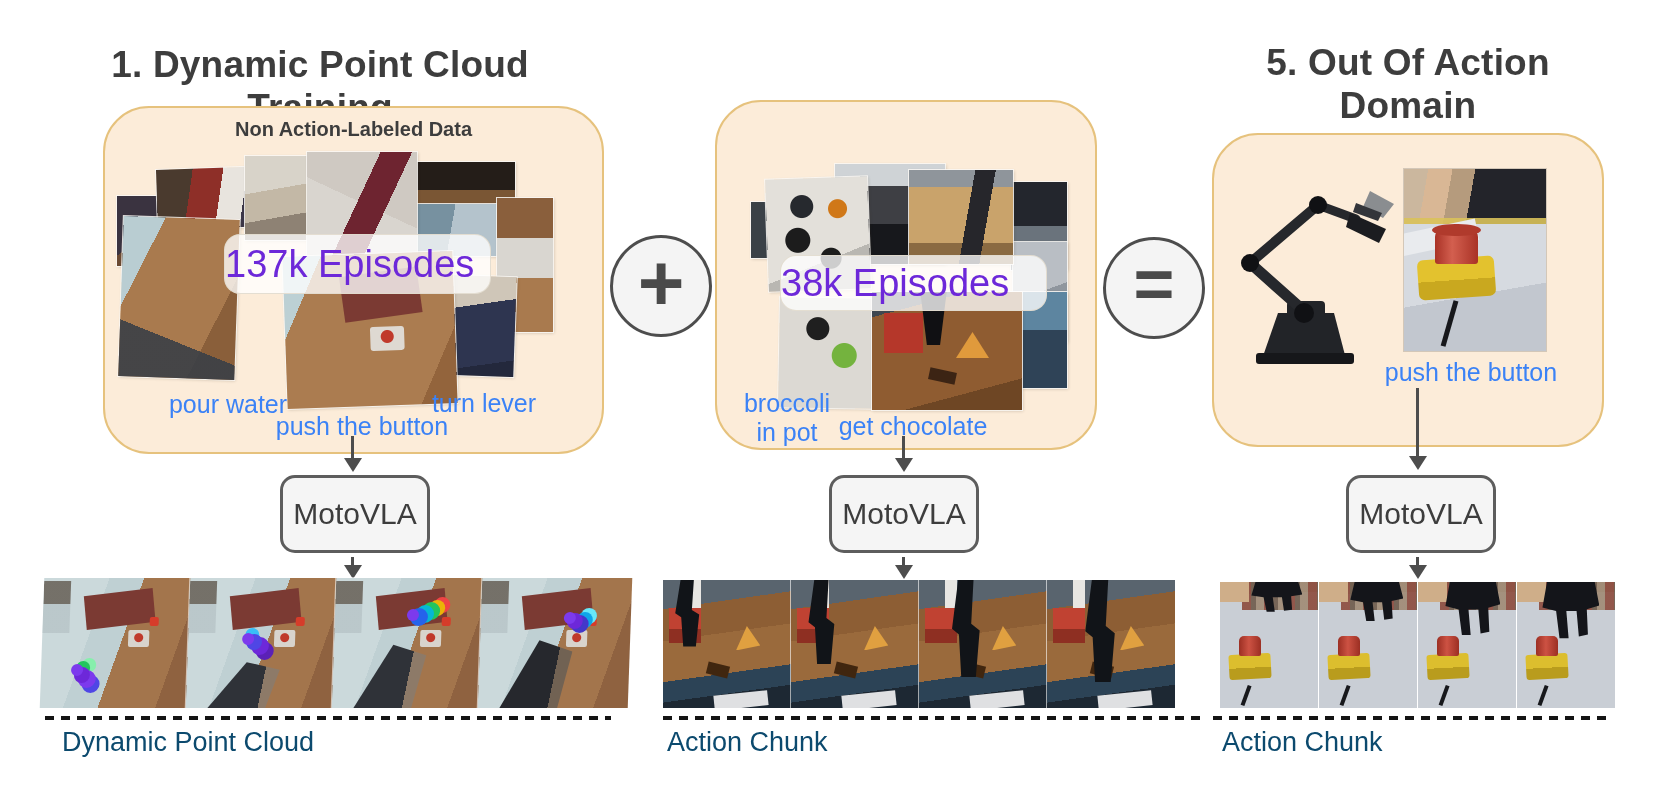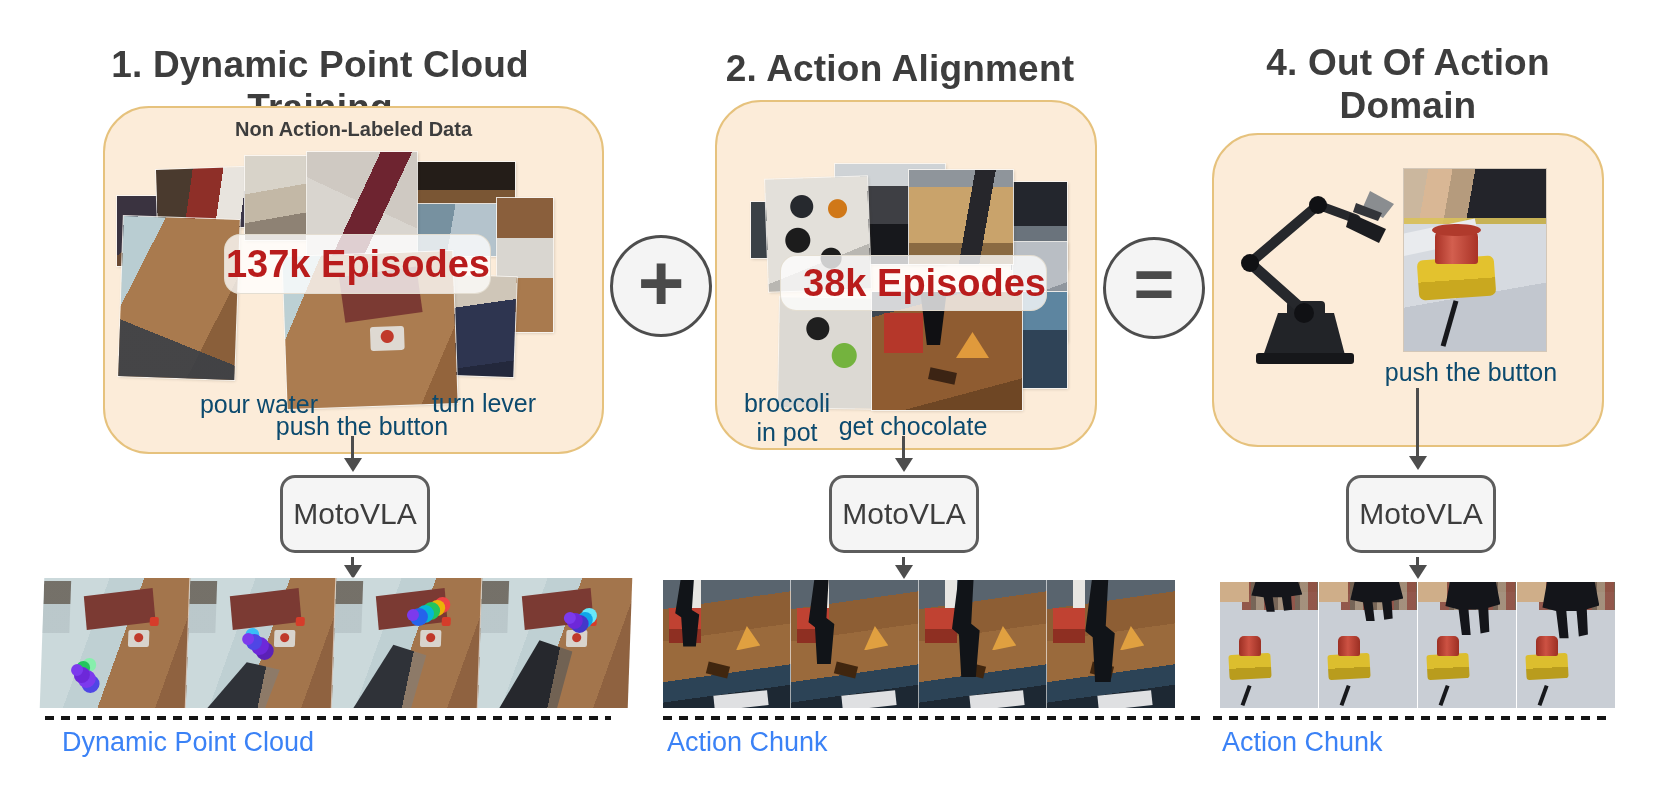--- a/index.html
+++ b/index.html
@@ -5,34 +5,34 @@
   html,body { margin:0; padding:0; background:#ffffff; }
   .fig { position:relative; width:1653px; height:798px; background:#fff;
          font-family:"Liberation Sans","DejaVu Sans",sans-serif; color:#3f3f3f; overflow:hidden; }
   .title { position:absolute; font-weight:bold; font-size:37px; line-height:1.16;
            color:#3d3d3d; text-align:center; letter-spacing:0.2px; }
   .databox { position:absolute; background:#fcecd9; border:2px solid #e6c27d; border-radius:46px; }
   .boxheader { position:absolute; left:0; width:100%; text-align:center; font-weight:bold;
                font-size:20px; color:#3d3d3d; }
   .ph { position:absolute; box-shadow:0 0 0 1px rgba(250,248,244,0.85), 1px 1px 3px rgba(60,50,30,0.25); }
   .pill { position:absolute; background:rgba(255,255,255,0.78); border:1px solid rgba(225,218,205,0.9);
-          border-radius:16px; text-align:right; font-weight:bold; color:#b91c1c; }
-  .caption { position:absolute; font-size:25px; color:#0c4a6e; text-align:center; line-height:1.15; }
+          border-radius:16px; text-align:left; font-weight:normal; color:#6d28d9; }
+  .caption { position:absolute; font-size:25px; color:#3b82f6; text-align:center; line-height:1.15; }
   .model { position:absolute; width:150px; height:78px; background:#f5f5f5; border:3px solid #5d5d5d;
            border-radius:15px; display:flex; align-items:center; justify-content:center;
            font-size:30px; color:#3d3d3d; box-sizing:border-box; }
   .opcircle { position:absolute; width:102px; height:102px; border-radius:50%; background:#f4f4f4;
               border:3px solid #4d4d4d; display:flex; align-items:center; justify-content:center;
               font-weight:bold; color:#4a4a4a; box-sizing:border-box; }
   .aline { position:absolute; width:3px; background:#4d4d4d; }
   .ahead { position:absolute; width:0; height:0; border-left:9px solid transparent;
            border-right:9px solid transparent; border-top:14px solid #4d4d4d; }
   .dash  { position:absolute; height:4px;
            background:repeating-linear-gradient(90deg,#141414 0 9px, transparent 9px 16px); }
-  .outlabel { position:absolute; font-size:27px; color:#3b82f6; }
+  .outlabel { position:absolute; font-size:27px; color:#0c4a6e; }
   .frame { position:absolute; overflow:hidden; box-shadow:0 0 0 1px rgba(255,255,255,0.6); }
   .frame > div { position:absolute; }
 
   
   .s1 { width:150px; height:130px; top:578px; transform:skewX(-2deg);
         background:linear-gradient(108deg,#cbd9db 0 34%,#bfd0d3 34% 52%,#a3754c 52% 82%,#8f6240 82%); }
   .s1obj   { left:0; top:2%; width:18%; height:40%;
              background:linear-gradient(180deg,#6b655c 0 45%,#b9c6c9 45%); opacity:0.9; }
   .s1board { left:28%; top:11%; width:46%; height:26%; background:#7b3a33; transform:rotate(-7deg); }
   .s1btn   { left:57%; top:40%; width:14%; height:13%; border-radius:2px;
@@ -94,23 +94,22 @@
               background:linear-gradient(90deg,#a93226,#d35f4f 40%,#a93226); }
   .bp-cap   { left:20%; top:30%; width:34%; height:7%; border-radius:50%; background:#b03a2c; }
   .bp-cable { left:30%; top:72%; width:5px; height:26%; background:#17181c; transform:rotate(16deg); }
 </style>
 </head>
 <body>
 
 <div class="fig">
 
   <div class="title" style="left:40px; top:44px; width:560px;">1. Dynamic Point Cloud Training</div>
-  <div class="title" style="left:705px; top:48px; width:390px;">2. Action Alignment</div>
   <div class="title" style="left:1193px; top:42px; width:430px;">
-    <div>4. Out Of Action Domain</div>
+    <div>5. Out Of Action Domain</div>
     <div>Generalization</div>
   </div>
 
   <div class="databox" style="left:103px; top:106px; width:497px; height:344px;">
     <div class="boxheader" style="top:10px;">Non Action-Labeled Data</div>
 
     <div>
       <div class="ph" style="left:12px;top:88px;width:50px;height:70px;background:linear-gradient(135deg,#3a3340 0 50%,#6b4a33 50%);"></div>
       <div class="ph" style="left:52px;top:60px;width:112px;height:60px;transform:rotate(-2deg);background:linear-gradient(100deg,#4a3a2e 0 30%,#8e2f28 30% 55%,#e8e4de 55% 75%,#3c3648 75%);"></div>
       <div class="ph" style="left:306px;top:54px;width:104px;height:70px;background:linear-gradient(180deg,#241d18 0 40%,#7a5634 40% 80%,#584026 80%);"></div>
@@ -172,21 +171,21 @@
       <div class="bp-yline"></div>
       <div class="bp-paper"></div>
       <div class="bp-sheet"></div>
       <div class="bp-box"></div>
       <div class="bp-btn"></div>
       <div class="bp-cap"></div>
       <div class="bp-cable"></div>
     </div>
   </div>
 
-  <div class="caption" style="left:138px; top:390px; width:180px;text-align:right;">pour water</div>
+  <div class="caption" style="left:138px; top:390px; width:180px;">pour water</div>
   <div class="caption" style="left:252px; top:412px; width:220px;">push the button</div>
   <div class="caption" style="left:394px; top:389px; width:180px;">turn lever</div>
 
   <div class="caption" style="left:813px; top:412px; width:200px;">get chocolate</div>
   <div class="caption" style="left:717px; top:389px; width:140px;">
     <div>broccoli</div>
     <div>in pot</div>
   </div>
 
   <div class="caption" style="left:1371px; top:358px; width:200px;">push the button</div>

